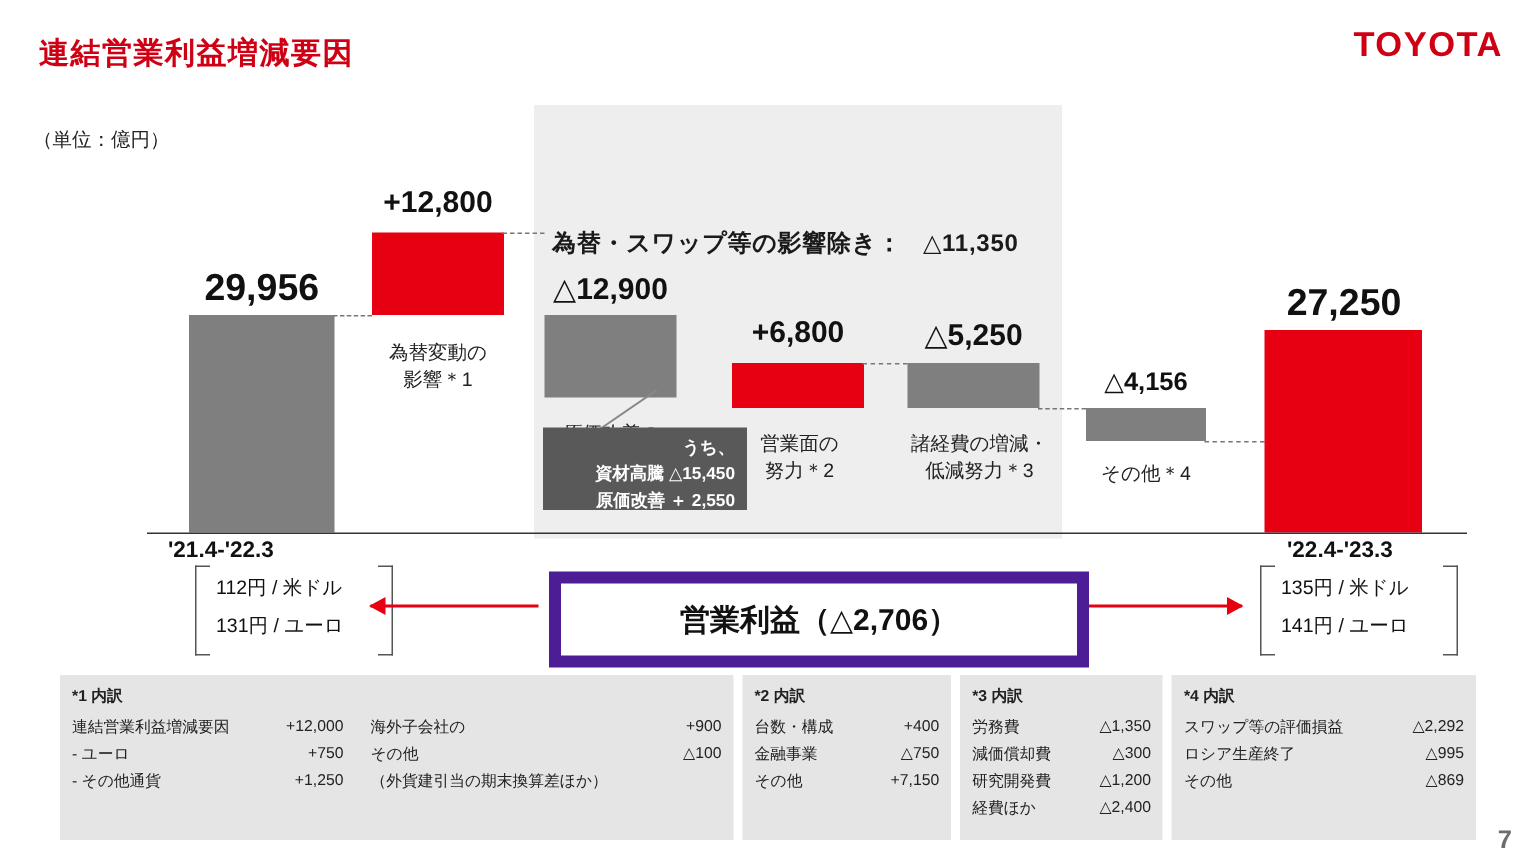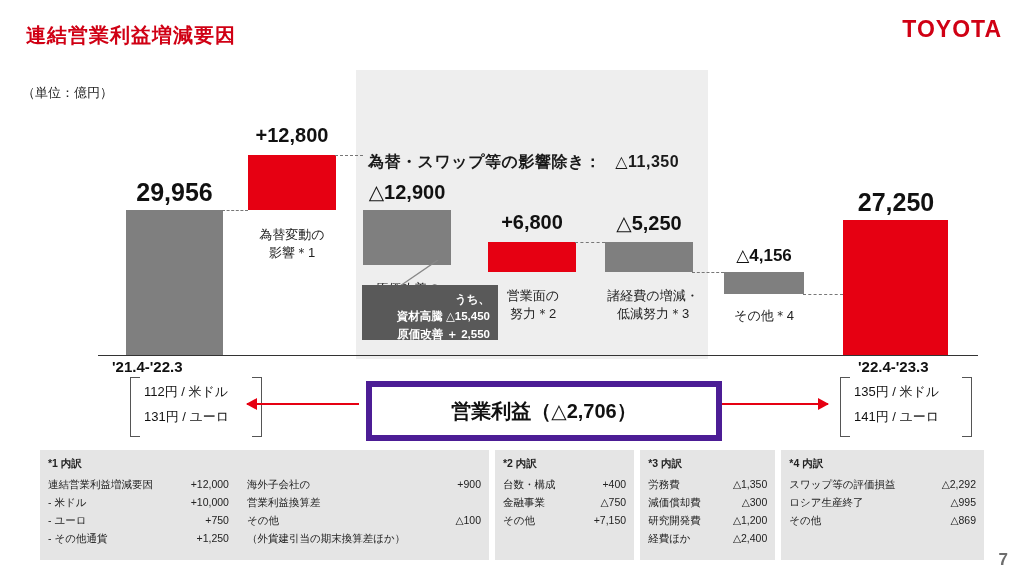--- a/index.html
+++ b/index.html
@@ -92,21 +92,21 @@
   .fx .line{position:absolute;left:14px;white-space:nowrap;}
   .fx .l1{top:8px;}
   .fx .l2{top:33px;}
   .brk{position:absolute;top:2px;width:9px;height:58px;border:1px solid #555;}
   .brk.l{left:0;border-right:none;}
   .brk.r{right:0;border-left:none;}
 
   
   .opbox{
     position:absolute;left:366px;top:381px;width:344px;height:48px;
-    border:6px solid #4c1d95;background:#fff;
+    border:8px solid #4c1d95;background:#fff;
     display:flex;align-items:center;justify-content:center;
     font-size:20px;font-weight:bold;color:#111;
   }
   .arrow{position:absolute;top:403px;height:2px;background:#e60012;}
   .arrow::after{
     content:"";position:absolute;top:-5px;width:0;height:0;
     border-top:6px solid transparent;border-bottom:6px solid transparent;
   }
   .arrow.left{left:247px;width:112px;}
   .arrow.left::after{left:-1px;border-right:11px solid #e60012;}
@@ -237,26 +237,20 @@
       <div class="hdr">*1 内訳</div>
       <table>
         <tbody>
             <tr>
           <td>連結営業利益増減要因</td>
           <td class="v">+12,000</td>
           <td style="padding-left:18px">海外子会社の</td>
           <td class="v">+900</td>
         </tr>
         <tr>
-          <td>- 米ドル</td>
-          <td class="v">+10,000</td>
-          <td style="padding-left:18px">営業利益換算差</td>
-          <td class="v"></td>
-        </tr>
-        <tr>
           <td>- ユーロ</td>
           <td class="v">+750</td>
           <td style="padding-left:18px">その他</td>
           <td class="v">△100</td>
         </tr>
         <tr>
           <td>- その他通貨</td>
           <td class="v">+1,250</td>
           <td style="padding-left:18px">（外貨建引当の期末換算差ほか）</td>
           <td class="v"></td>

